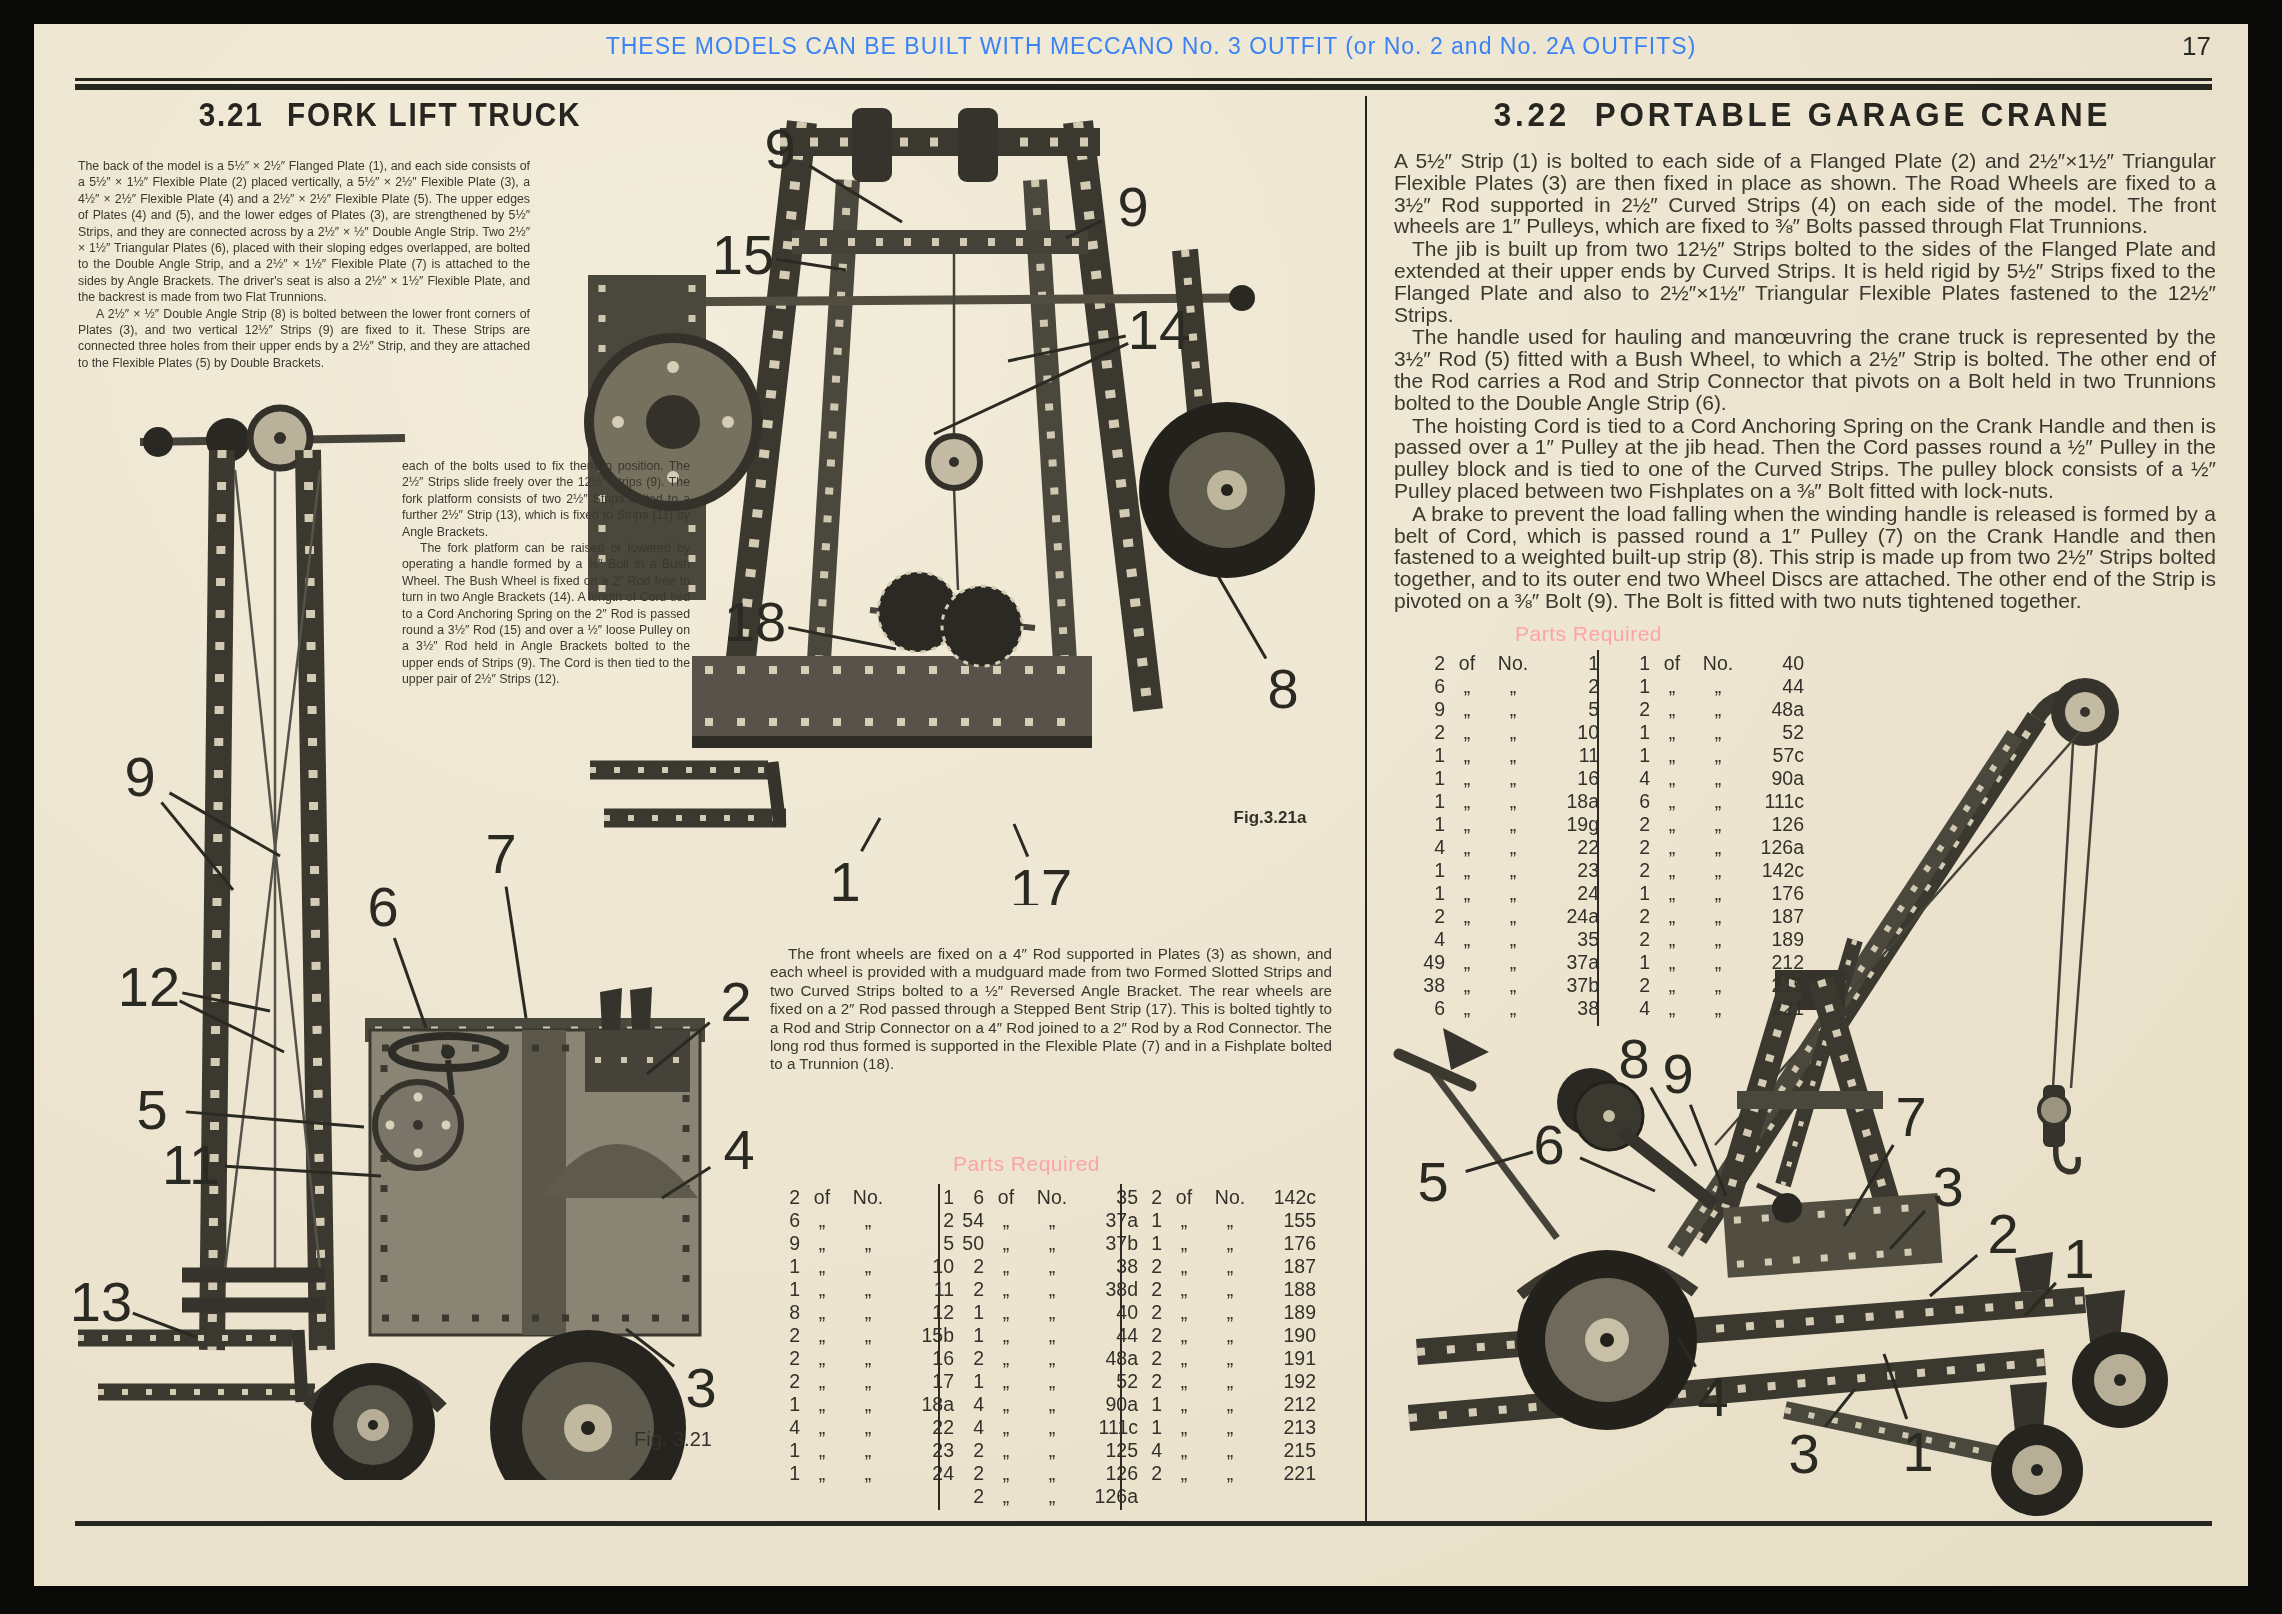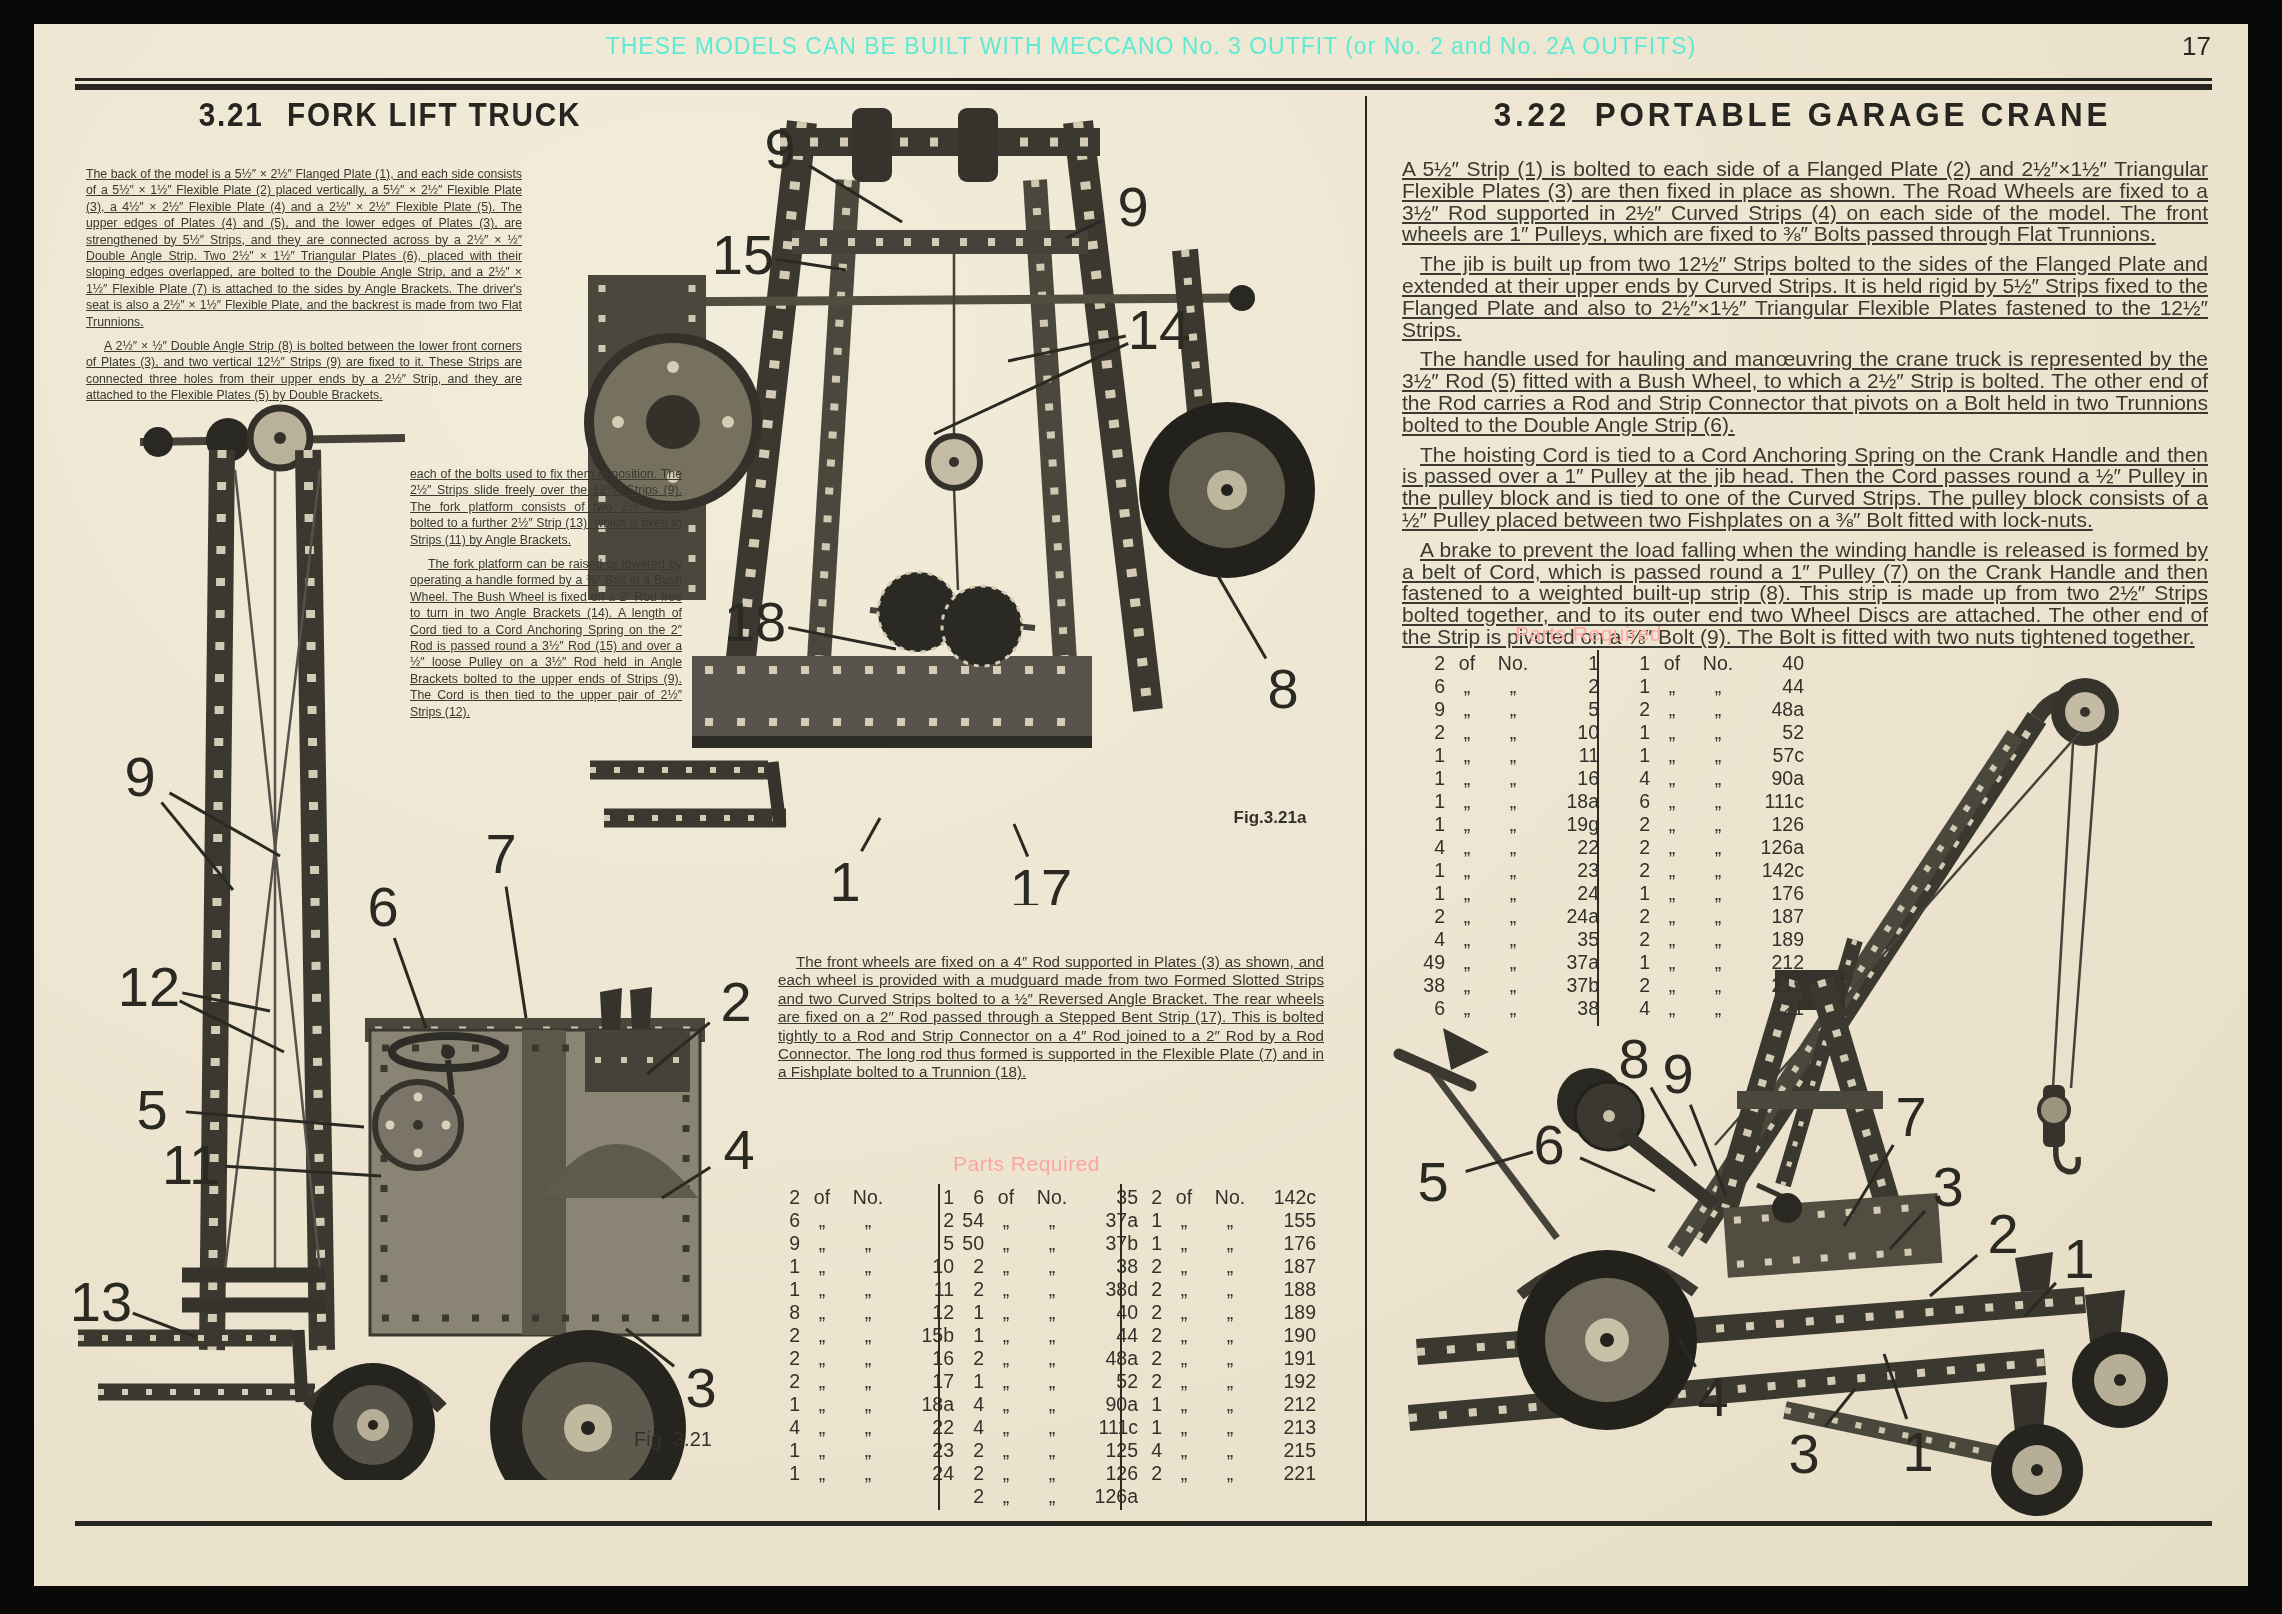--- a/index.html
+++ b/index.html
@@ -7,27 +7,27 @@
     position:relative; width:2282px; height:1614px; overflow:hidden;
     font-family:"Liberation Sans","DejaVu Sans",sans-serif; color:#3a382f;
     background:#090908;
   }
   #paper {
     position:absolute; left:34px; top:24px; width:2214px; height:1562px;
     background:radial-gradient(ellipse at 30% 20%, #f2ecda 0%, #ece4cf 55%, #e6ddc5 100%);
   }
   .abs { position:absolute; z-index:2; }
   .rule { background:#26251f; }
-  #header-title { left:0; right:0; top:33px; text-align:center; font-size:23px; letter-spacing:1px; color:#5eead4;padding-left:20px; }
+  #header-title { left:0; right:0; top:33px; text-align:center; font-size:23px; letter-spacing:1px; color:#3b82f6;padding-left:20px; }
   #page-number { left:2182px; top:31px; font-size:26px; color:#2b2a23; }
   .section-title { font-weight:bold; color:#26251f; white-space:nowrap; text-align:center; }
   #title-321 { left:130px; top:96px; width:520px; font-size:33px; letter-spacing:2px; transform:scaleX(0.9); }
   #title-322 { left:1385px; top:96px; width:835px; font-size:33px; letter-spacing:4px; transform:scaleX(0.95); }
   .title-num { margin-right:26px; }
-  .body-text p { margin:8px; text-align:justify;text-decoration:underline; }
+  .body-text p { margin:0; text-align:justify; }
   .p-ind { text-indent:18px; }
   #text-321-main { left:78px; top:158px; width:452px; font-size:12.3px; line-height:16.4px; }
   #text-321-narrow { left:402px; top:458px; width:288px; font-size:12.3px; line-height:16.4px; }
   #text-321-wheels { left:770px; top:945px; width:562px; font-size:15.2px; line-height:18.4px; }
   #text-322 { left:1394px; top:150px; width:822px; font-size:21px; line-height:21.8px; }
   #text-322 p + p { margin-top:1px; }
   .fig-caption { text-align:center; color:#33312a; }
   #caption-321 { left:598px; top:1428px; width:150px; font-size:20px; }
   #caption-321a { left:1200px; top:808px; width:140px; font-size:17px;font-weight:bold; }
   .parts-title { text-align:center; font-size:21px; color:#fca5a5; letter-spacing:0.5px; }

